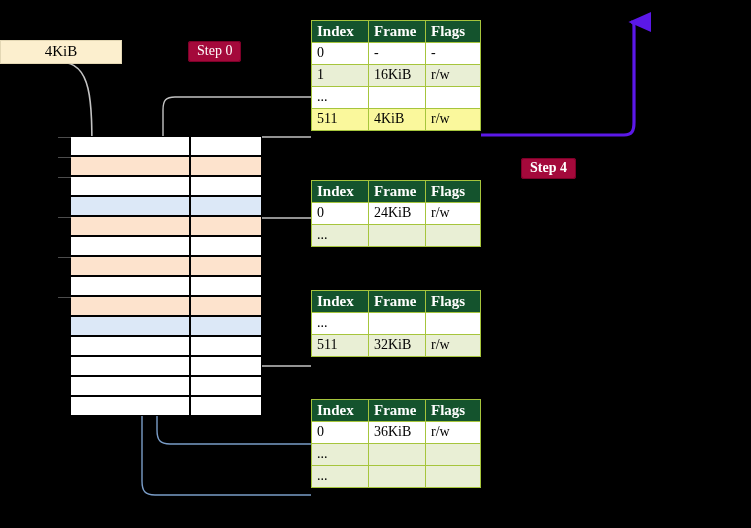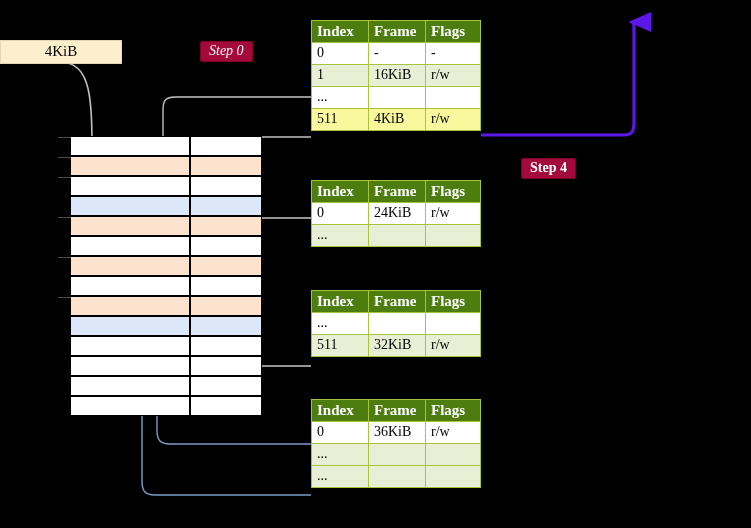--- a/index.html
+++ b/index.html
@@ -70,21 +70,21 @@
   .ptable td,.ptable th{
     border:1px solid #A6C53C;
     padding:1px 5px 2px 5px;
     height:22px;
     box-sizing:border-box;
     text-align:left;
     font-weight:normal;
     vertical-align:middle;
   }
   .ptable th{
-    background:#4d7c0f;
+    background:#14532d;
     color:#ffffff;
     font-weight:bold;
     font-size:15px;
     border-color:#A6C53C;
     margin-top:32px;
   }
   .ptable td.c0{width:57px;}
   .ptable td.c1{width:57px;}
   .ptable td.c2{width:55px;}
   .ptable th.c0{width:57px;}
@@ -139,21 +139,21 @@
 
     <g>
       <path d="M481,135 L624,135 C 632,135 634,131 634,122 L634,28 C 634,24 634,22 631,22" stroke="#5B18E8" stroke-width="3.2" fill="none" marker-end="url(#arrP)"></path>
     </g>
   </svg>
 
   <div class="sizebox" style="left:0px;top:40px;width:120px;height:22px;">
     <span>4KiB</span>
   </div>
 
-  <div class="badge red" style="left:200px;top:41px;font-style:italic;">Step 0</div>
+  <div class="badge red" style="left:188px;top:41px;">Step 0</div>
   <div class="badge red" style="left:521px;top:158px;font-weight:bold;">Step 4</div>
 
   <div class="memcol" id="memcol" style="left:70px;top:136px;">
       <div class="memrow" style="top: 0px;">
         <div class="right" style="background: rgb(255, 255, 255);"></div>
         <div class="tick" style="top: 0px;"></div>
       </div>
       <div class="memrow orange" style="top: 20px;">
         <div class="right" style="background: rgb(253, 227, 205);"></div>
         <div class="tick" style="top: 0px;"></div>

